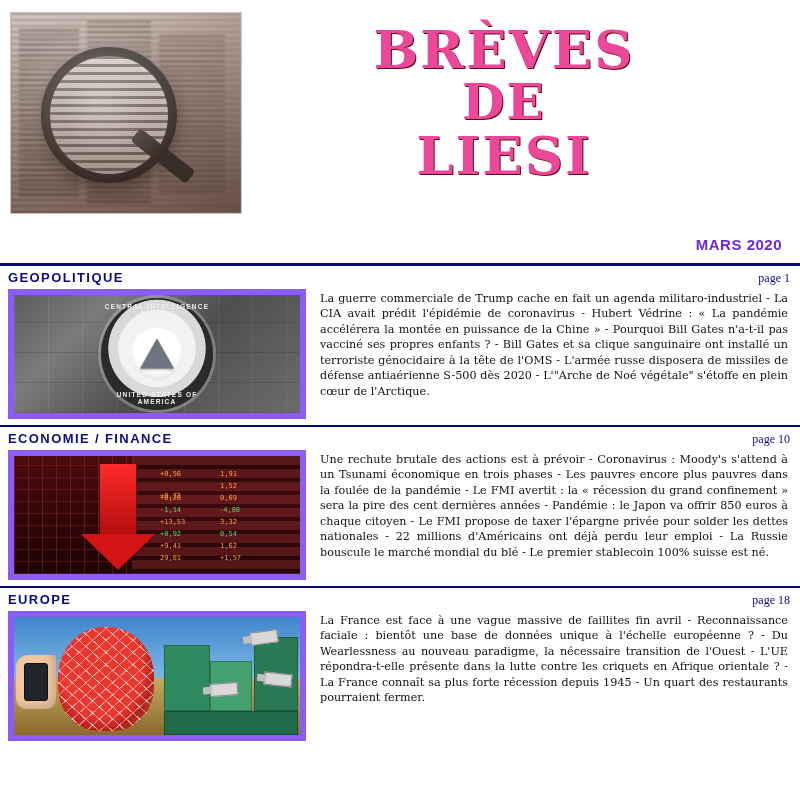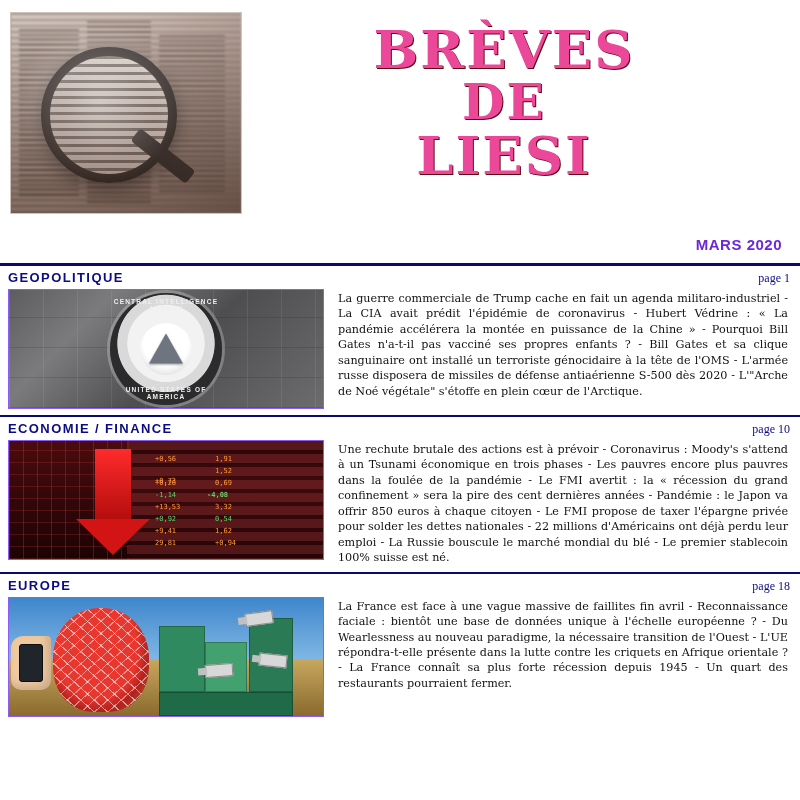--- a/index.html
+++ b/index.html
@@ -156,22 +156,21 @@
     gap: 14px;
     padding: 0 12px 0 8px;
     box-sizing: border-box;
   }
   .sec-img {
     flex: 0 0 286px;
     width: 286px;
     height: 118px;
     position: relative;
     overflow: hidden;
-    border: 1px solid #8b5cf6;
-    padding-left: 28px;
+    border: 6px solid #8b5cf6;
   }
   .sec-text {
     flex: 1 1 auto;
     font-family: "DejaVu Serif", serif;
     font-size: 11.2px;
     line-height: 1.38;
     text-align: justify;
     color: #111;
     padding-top: 2px;
   }
@@ -403,29 +402,29 @@
         <div class="fin-grid"></div>
         <div class="fin-rows"></div>
         <div id="ticker-layer">
             <div class="fin-num" style="left: 146px; top: 14px;">+0,56</div>
             <div class="fin-num" style="left: 206px; top: 14px;">1,91</div>
             <div class="fin-num" style="left: 146px; top: 36px;">+0,73</div>
             <div class="fin-num" style="left: 206px; top: 26px;">1,52</div>
             <div class="fin-num" style="left: 146px; top: 38px;">+0,26</div>
             <div class="fin-num" style="left: 206px; top: 38px;">0,69</div>
             <div class="fin-num g" style="left: 146px; top: 50px;">-1,14</div>
-            <div class="fin-num g" style="left: 198px; top: 50px; font-weight: bold;">-4,08</div>
+            <div class="fin-num g" style="left: 205px; top: 50px;">-4,08</div>
             <div class="fin-num" style="left: 146px; top: 62px;">+13,53</div>
             <div class="fin-num" style="left: 206px; top: 62px;">3,32</div>
             <div class="fin-num g" style="left: 146px; top: 74px;">+0,92</div>
             <div class="fin-num g" style="left: 206px; top: 74px;">0,54</div>
             <div class="fin-num" style="left: 146px; top: 86px;">+9,41</div>
             <div class="fin-num" style="left: 206px; top: 86px;">1,62</div>
             <div class="fin-num" style="left: 146px; top: 98px;">29,81</div>
-            <div class="fin-num" style="left: 206px; top: 98px;">+0,94</div>
+            <div class="fin-num" style="left: 206px; top: 98px;">+1,57</div>
           </div>
         <div class="fin-arrow"></div>
       </div>
       <div class="sec-text">Une rechute brutale des actions est à prévoir - Coronavirus : Moody's s'attend à un Tsunami économique en trois phases - Les pauvres encore plus pauvres dans la foulée de la pandémie - Le FMI avertit : la « récession du grand confinement » sera la pire des cent dernières années - Pandémie : le Japon va offrir 850 euros à chaque citoyen - Le FMI propose de taxer l'épargne privée pour solder les dettes nationales - 22 millions d'Américains ont déjà perdu leur emploi - La Russie bouscule le marché mondial du blé - Le premier stablecoin 100% suisse est né.</div>
     </div>
     <div class="sep"></div>
   </div>
 
   <div class="section">
     <div class="sec-head">

